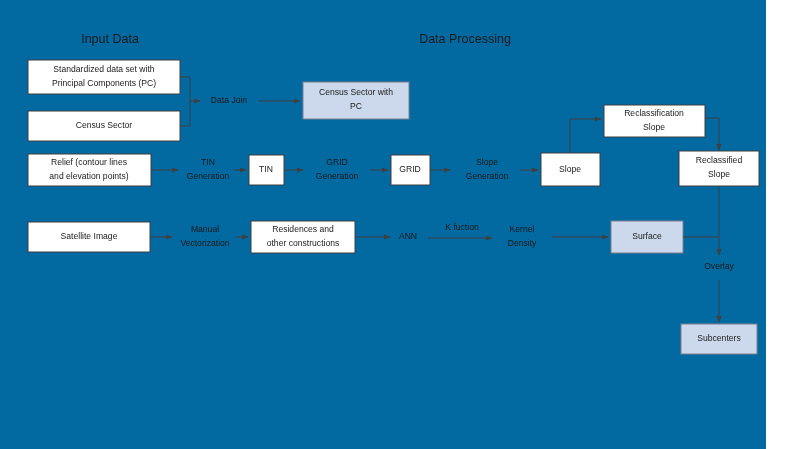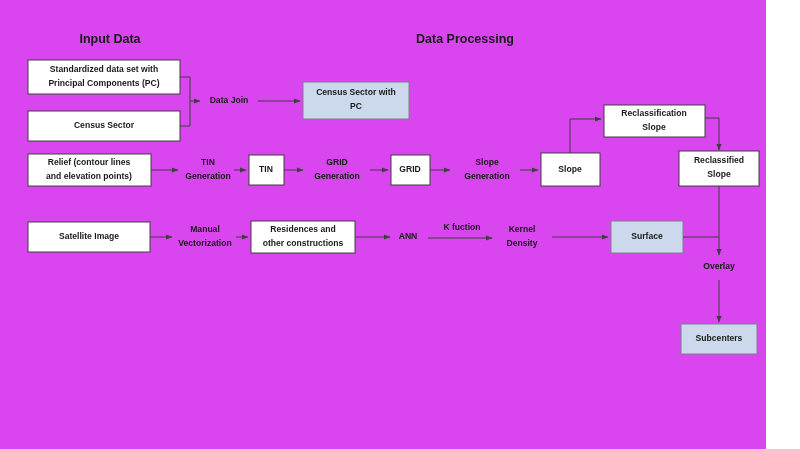--- a/index.html
+++ b/index.html
@@ -10,22 +10,21 @@
   body {
     width: 800px;
     height: 449px;
     font-family: "Liberation Sans", sans-serif;
     overflow: hidden;
   }
   #diagram-root {
     position: relative;
     width: 766px;
     height: 449px;
-    background: #d946ef;
-    font-weight: bold;
+    background: #0369a1;
   }
   svg#flowchart {
     display: block;
     width: 800px;
     height: 449px;
   }
   .section-title {
     font-family: "Liberation Sans", sans-serif;
     font-size: 12.5px;
     fill: #1a1a1a;

